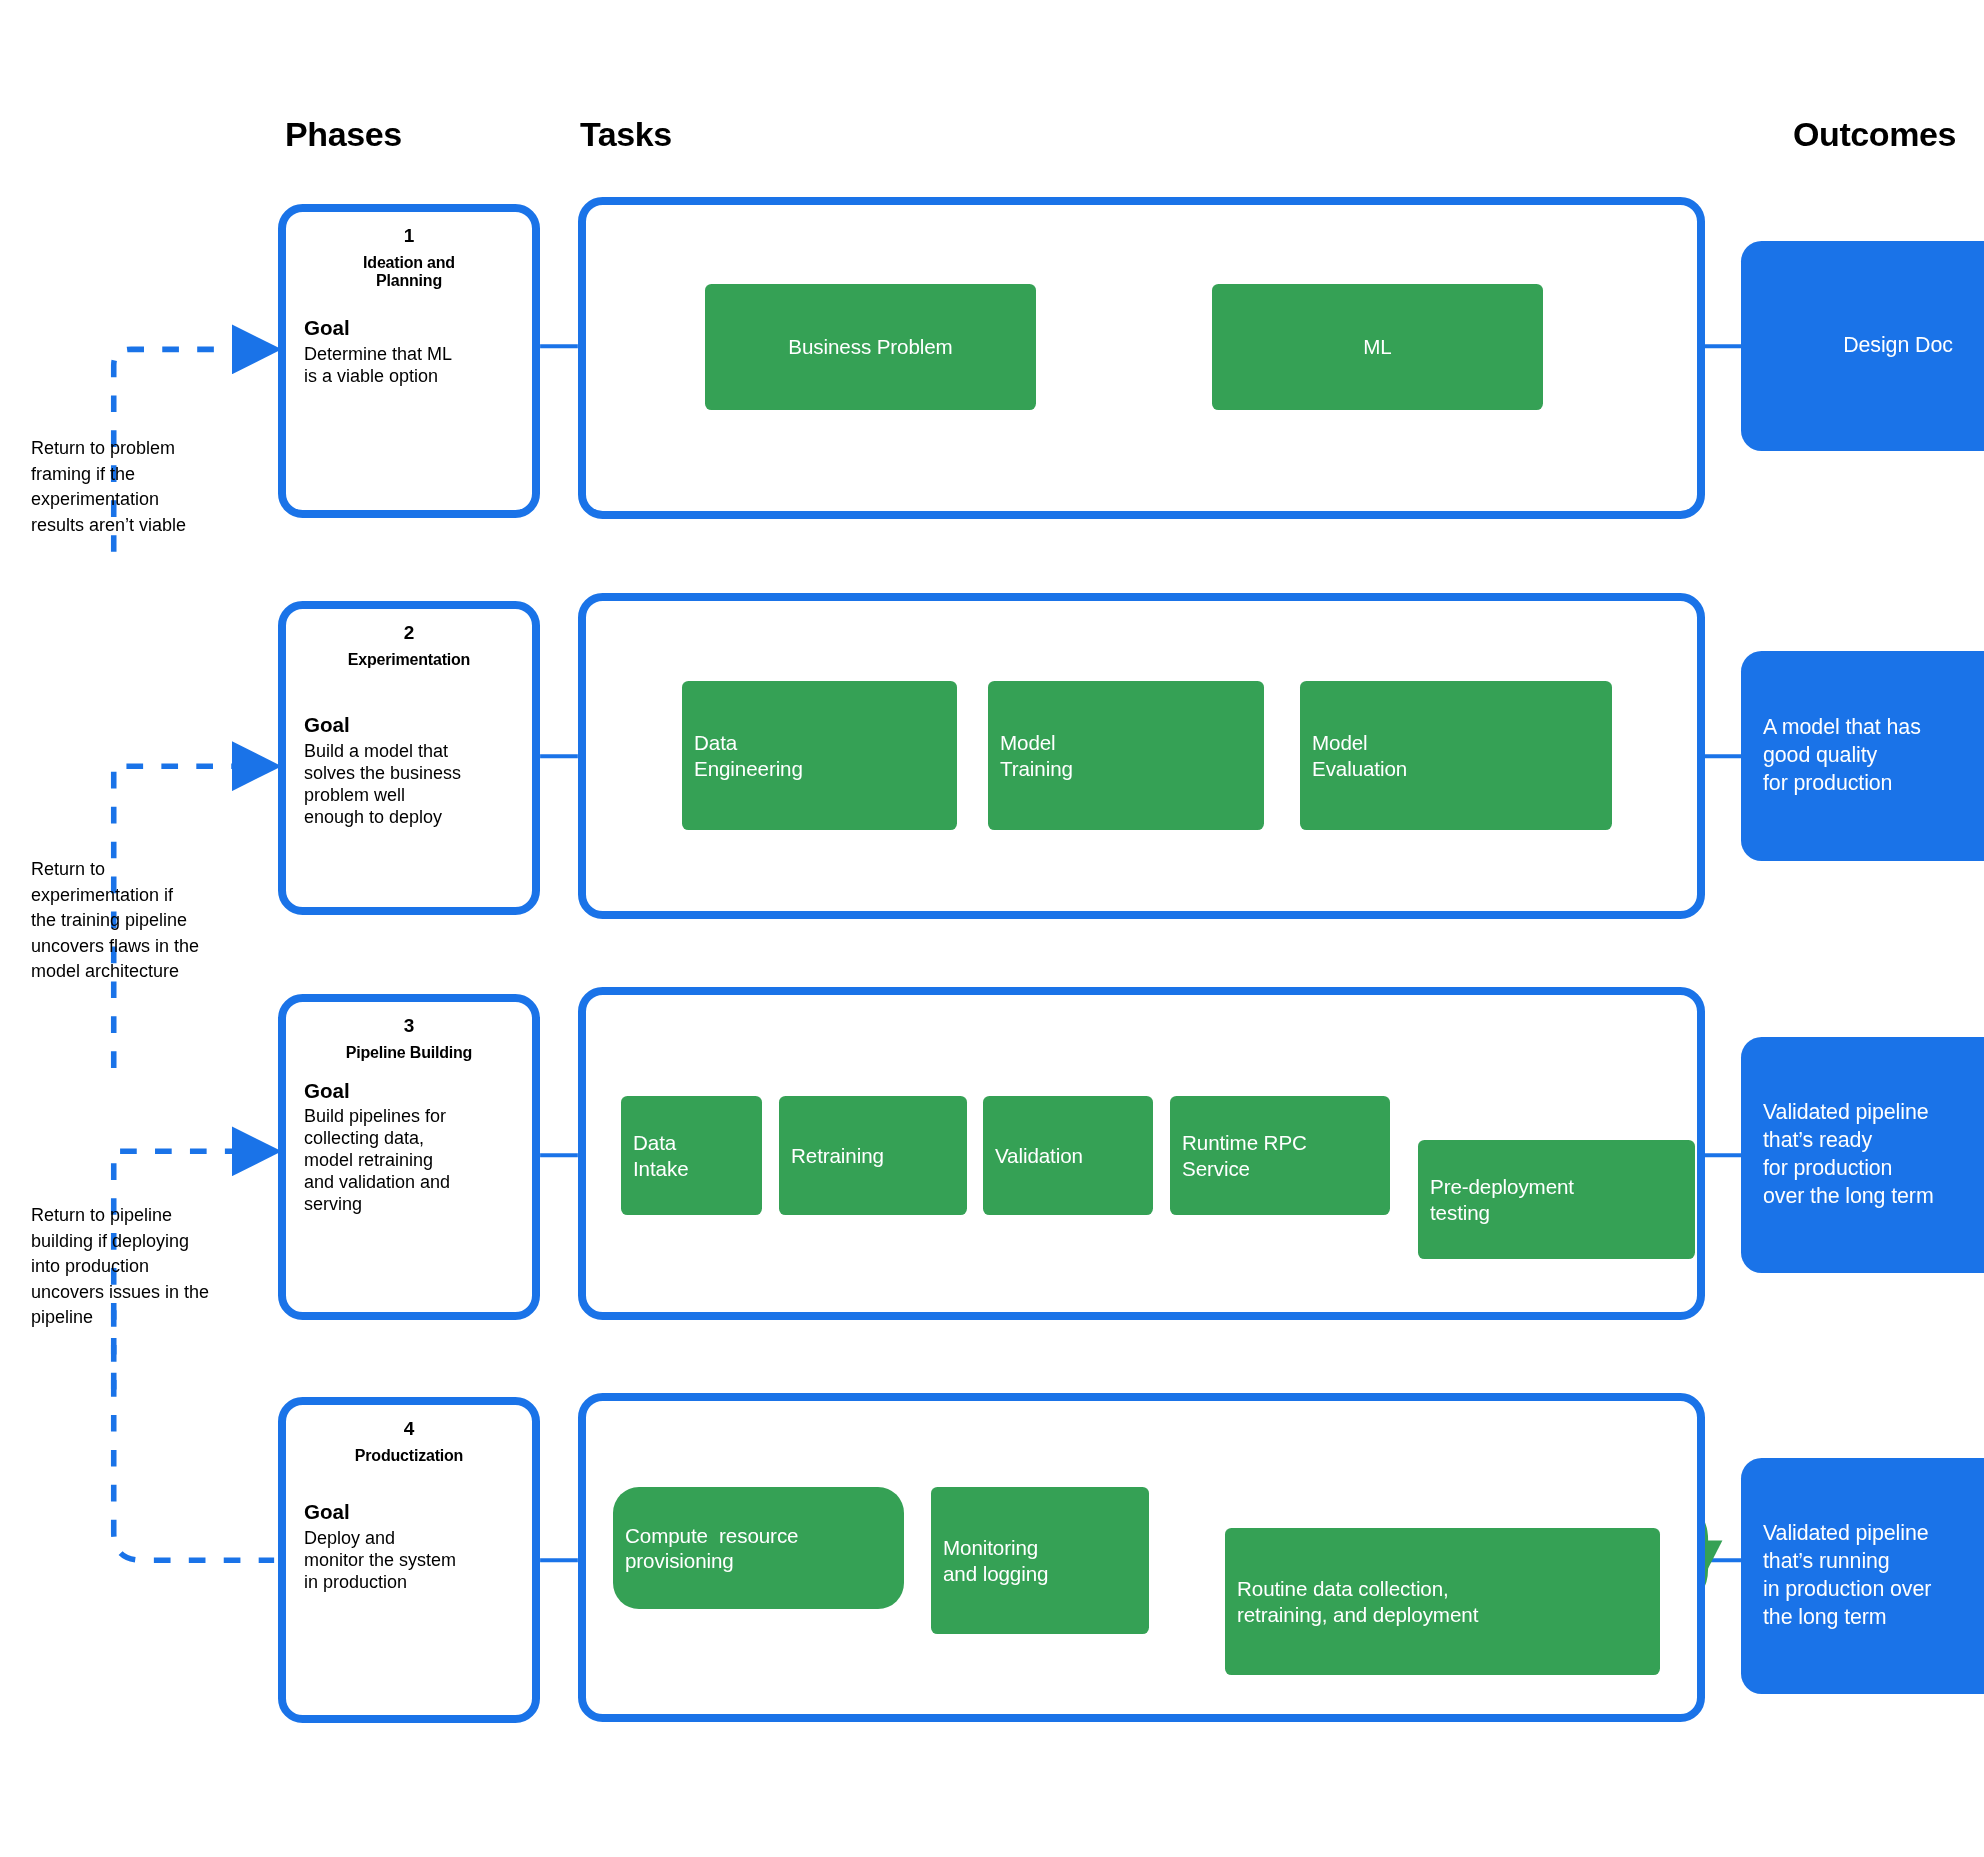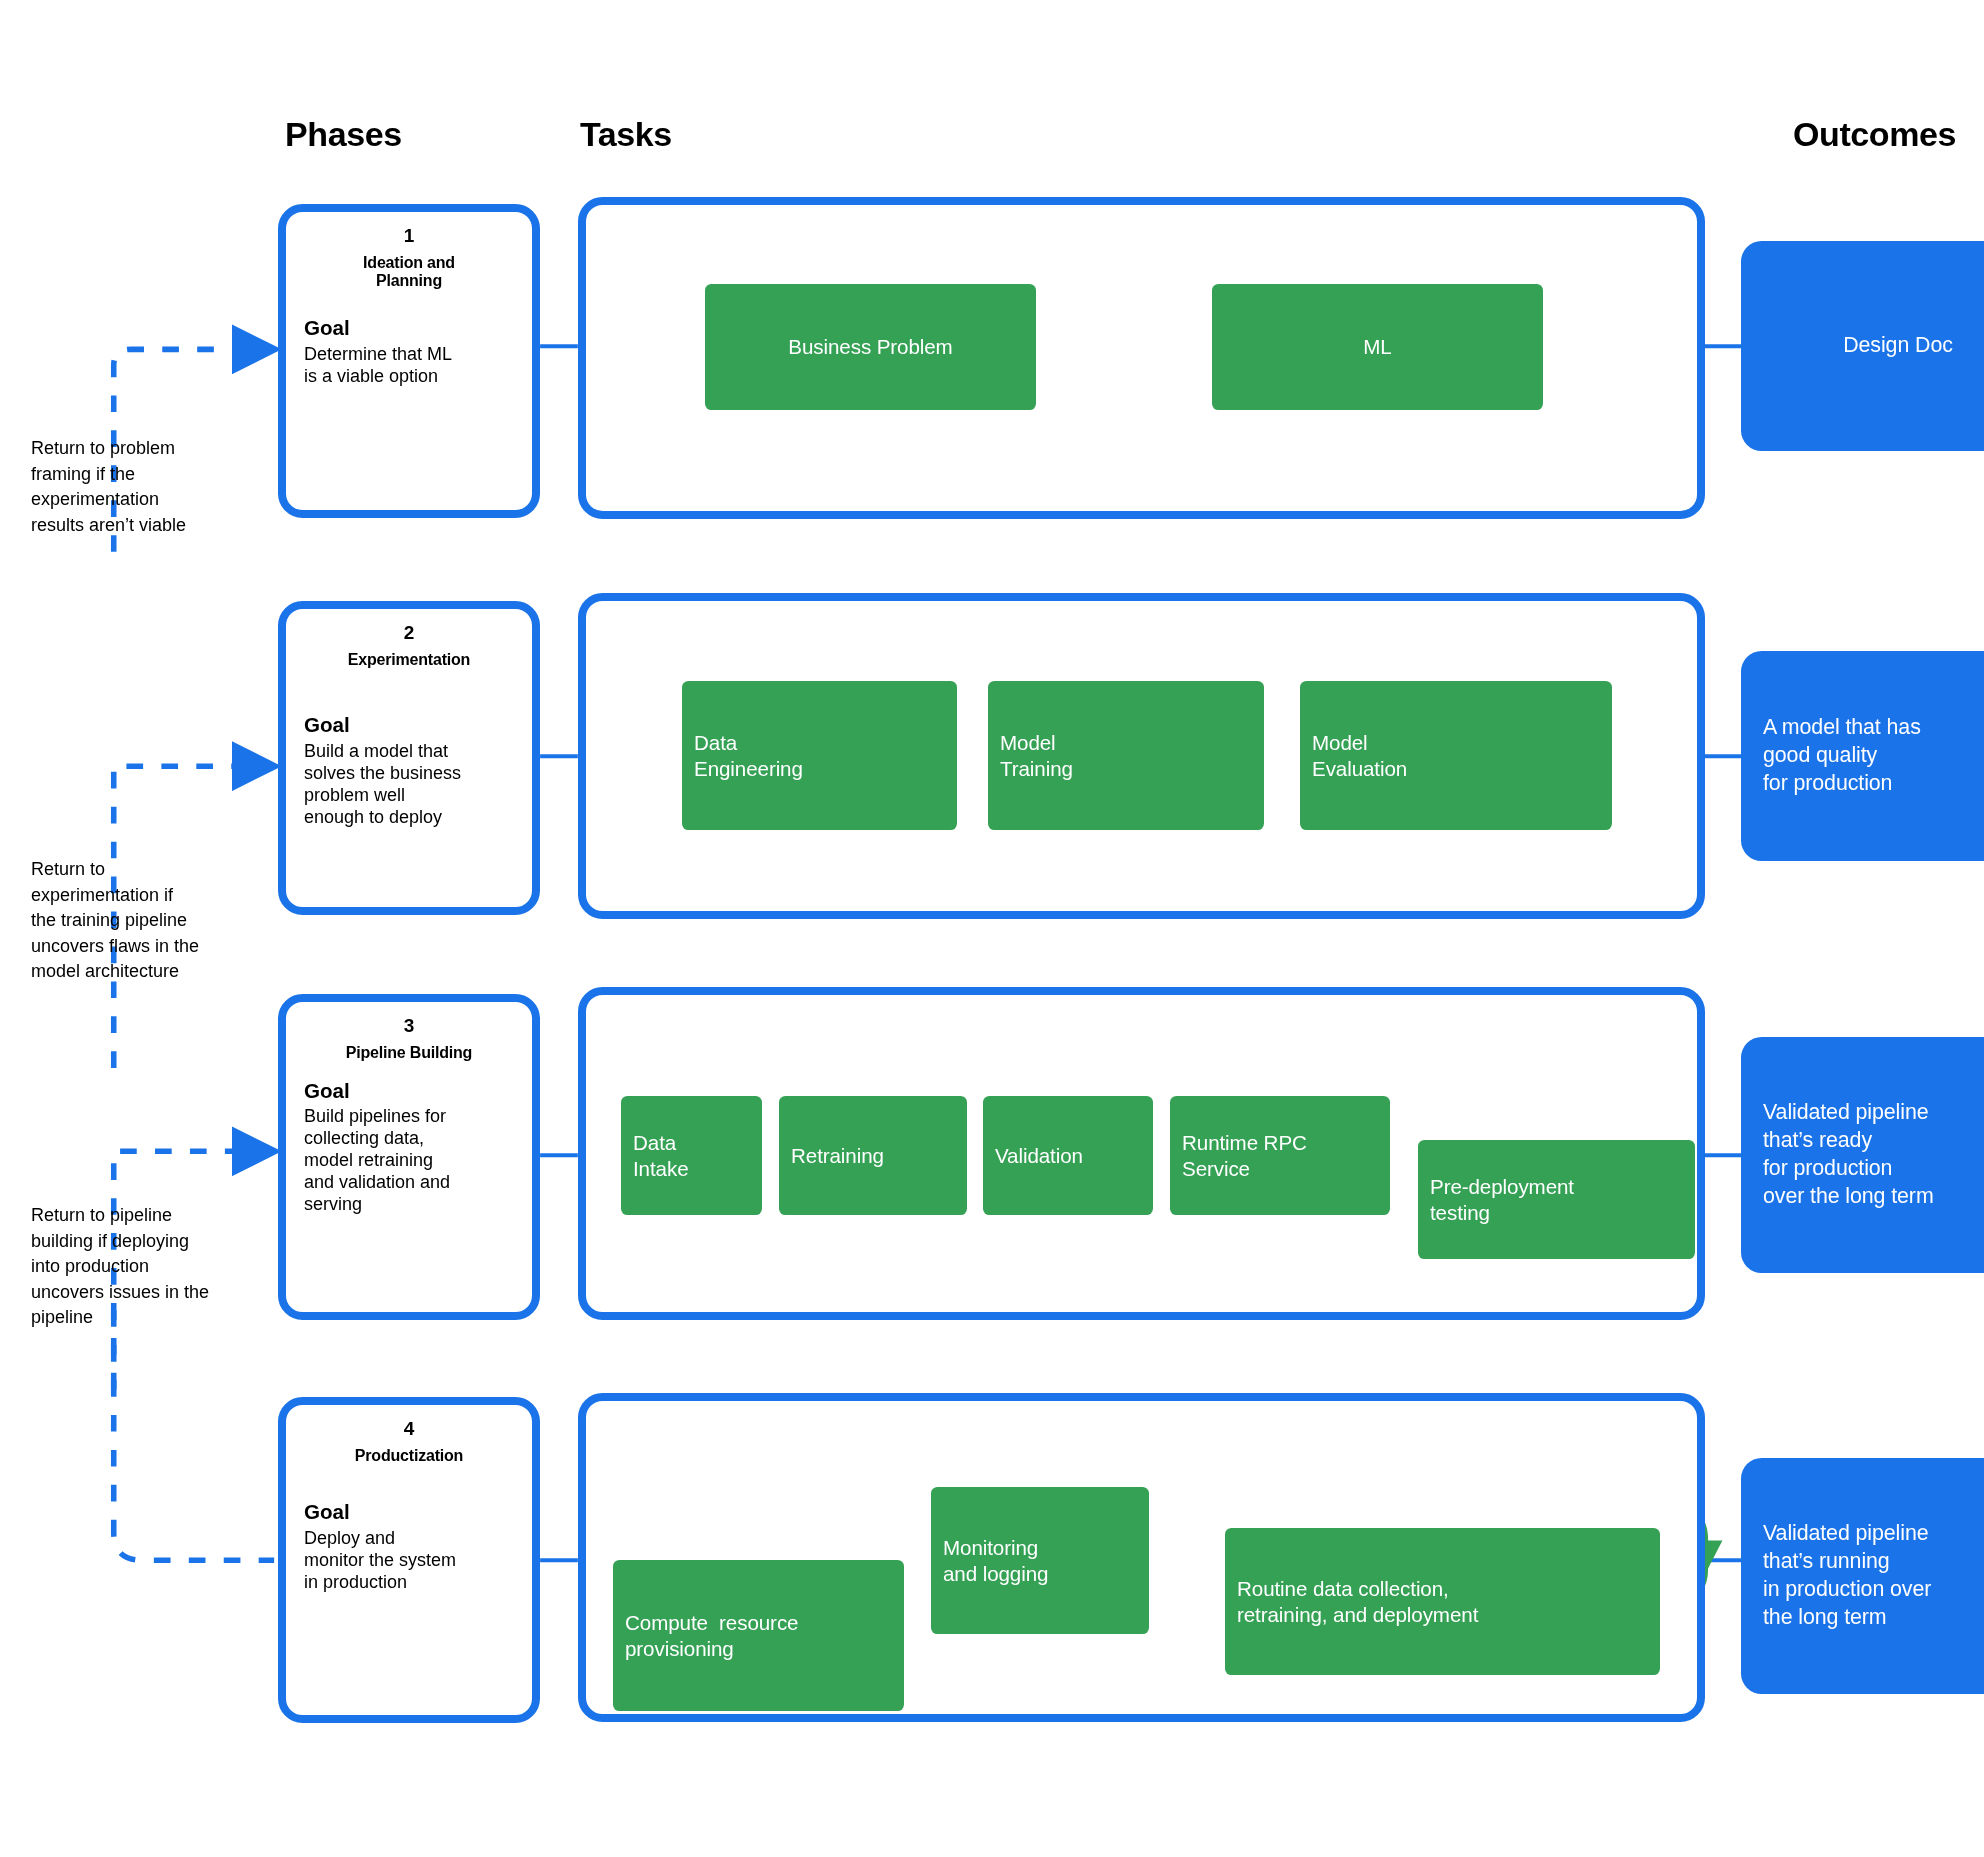--- a/index.html
+++ b/index.html
@@ -254,21 +254,21 @@
   <div class="task-box" style="left:682px; top:681px; width:275px; height:149px;">Data<br>Engineering</div>
   <div class="task-box" style="left:988px; top:681px; width:276px; height:149px;">Model<br>Training</div>
   <div class="task-box" style="left:1300px; top:681px; width:312px; height:149px;">Model<br>Evaluation</div>
 
   <div class="task-box" style="left:621px; top:1096px; width:141px; height:119px;">Data<br>Intake</div>
   <div class="task-box" style="left:779px; top:1096px; width:188px; height:119px;">Retraining</div>
   <div class="task-box" style="left:983px; top:1096px; width:170px; height:119px;">Validation</div>
   <div class="task-box" style="left:1170px; top:1096px; width:220px; height:119px;">Runtime RPC<br>Service</div>
   <div class="task-box" style="left:1406px; top:1140px; width:277px; height:119px;margin-left:12px;">Pre-deployment<br>testing</div>
 
-  <div class="task-box" style="left:613px; top:1560px; width:291px; height:151px;">Compute&nbsp; resource<br>provisioning</div>
+  <div class="task-box" style="left:613px; top:1487px; width:291px; height:122px;border-radius:26px;">Compute&nbsp; resource<br>provisioning</div>
   <div class="task-box" style="left:931px; top:1487px; width:218px; height:147px;">Monitoring<br>and logging</div>
   <div class="task-box" style="left:1225px; top:1487px; width:435px; height:147px;margin-top:41px;">Routine data collection,<br>retraining, and deployment</div>
 
   <div class="outcome-box center" style="left:1741px; top:241px; width:314px; height:210px;">Design Doc</div>
   <div class="outcome-box" style="left:1741px; top:651px; width:314px; height:210px;">A model that has<br>good quality<br>for production</div>
   <div class="outcome-box" style="left:1741px; top:1037px; width:314px; height:236px;">Validated pipeline<br>that’s ready<br>for production<br>over the long term</div>
   <div class="outcome-box" style="left:1741px; top:1458px; width:314px; height:236px;">Validated pipeline<br>that’s running<br>in production over<br>the long term</div>
 
   <div class="note" style="left:31px; top:436px; width:238px;">Return to problem<br>framing if the<br>experimentation<br>results aren’t viable</div>
 

